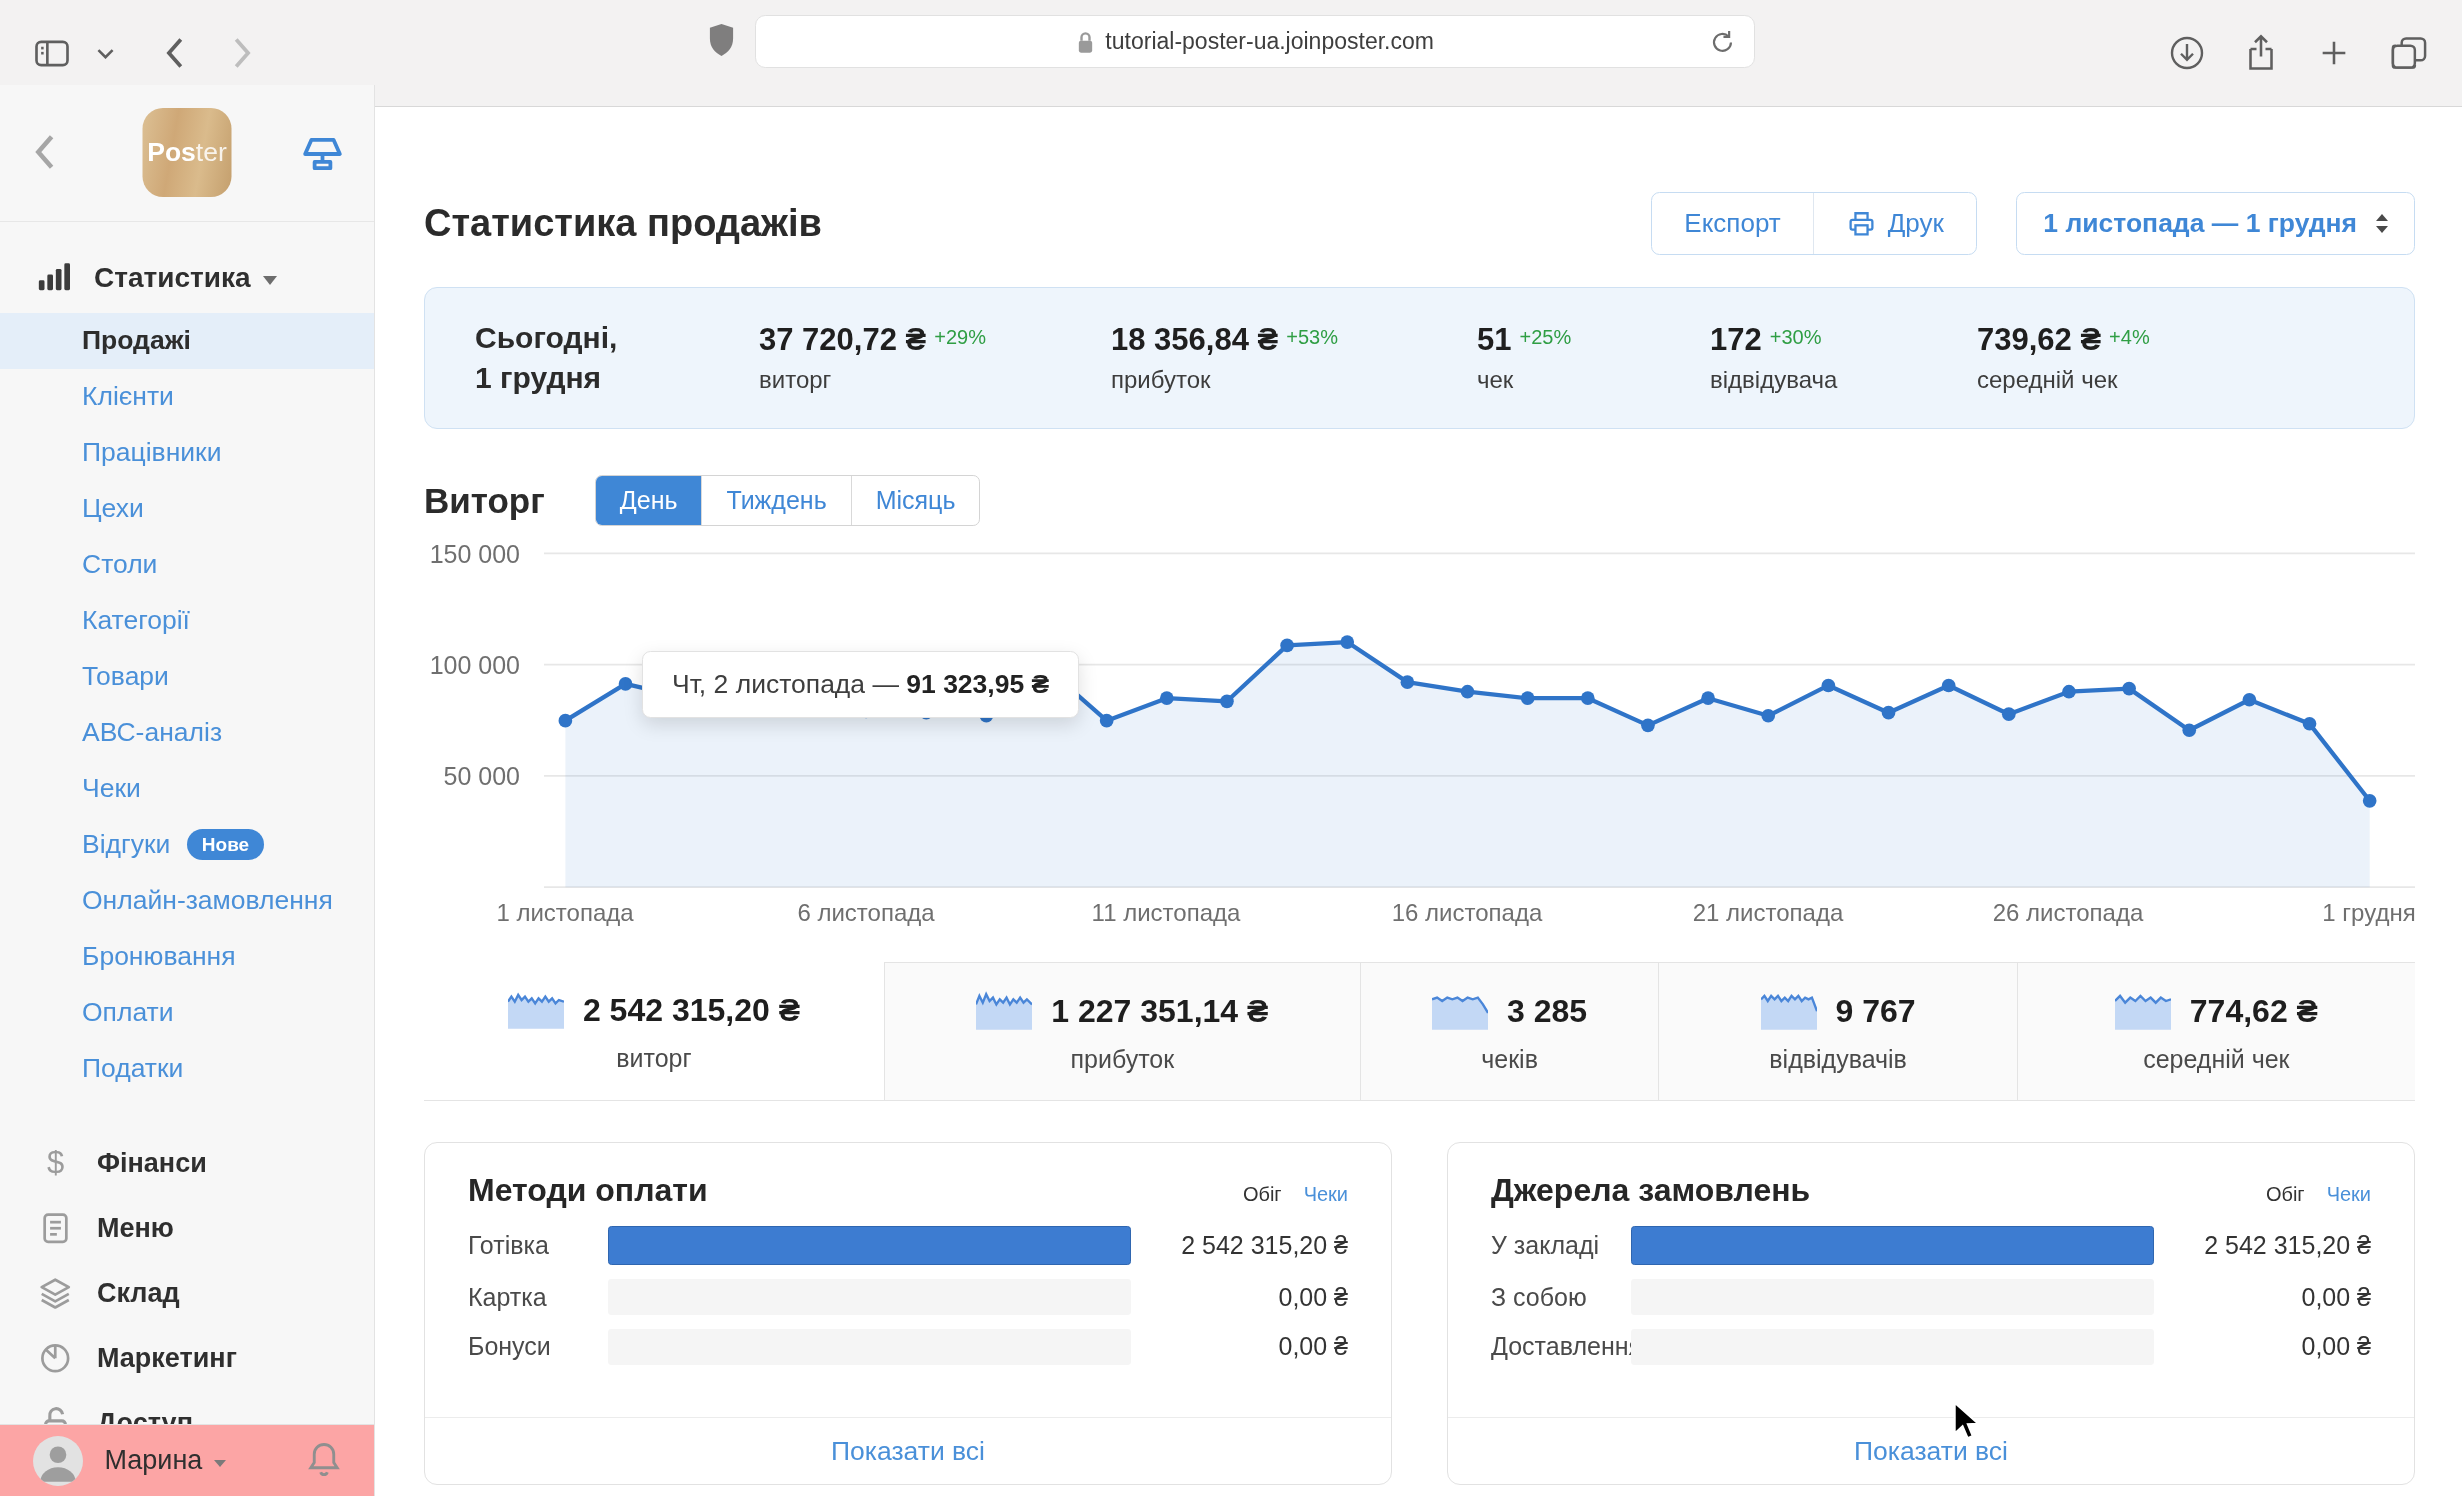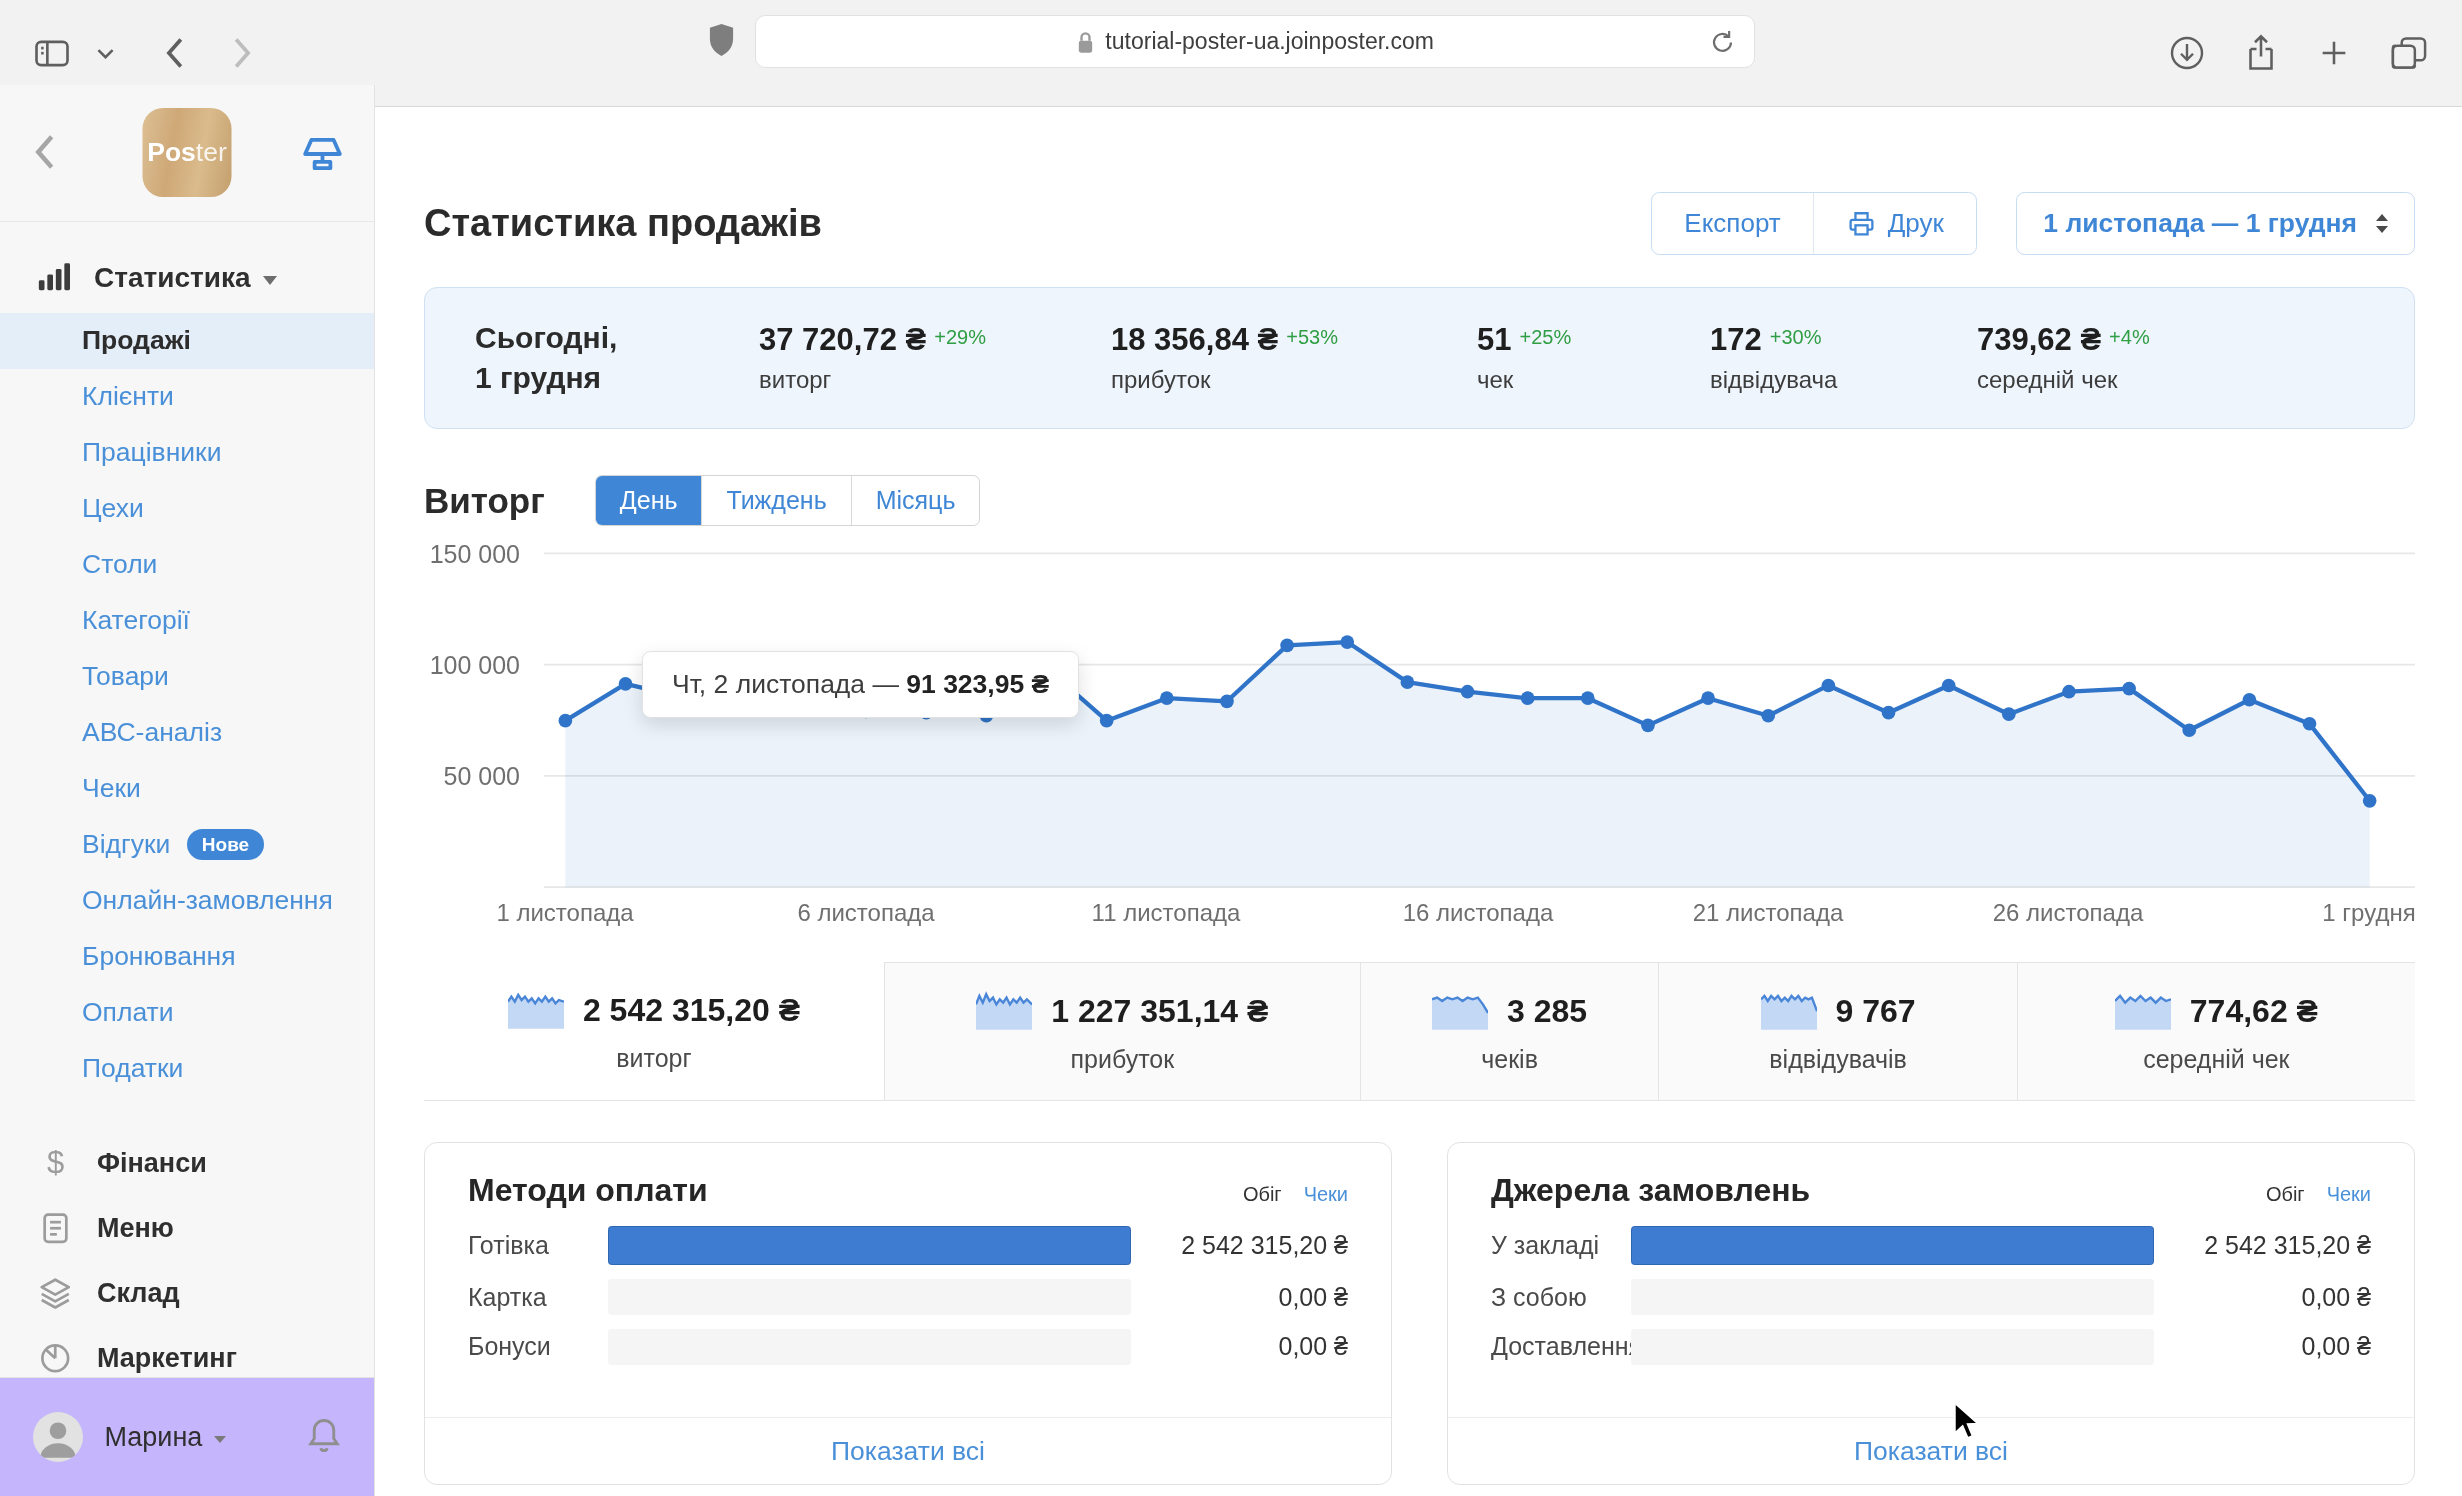--- a/index.html
+++ b/index.html
@@ -44,21 +44,21 @@
   .nav-item { display:flex; align-items:center; height:56px; padding-left:82px;
     font-size:26.5px; color:#4a90d9; cursor:pointer; }
   .nav-item.active { background:#e4eef9; color:#2d2d2d; font-weight:700; }
   .badge { margin-left:17px; background:#3f87d6; color:#fff; font-size:19px; font-weight:700;
     padding:4.3px 14.5px; border-radius:854px; }
   .side-sections { margin-top:34px; }
   .side-section { display:flex; align-items:center; height:65px; padding-left:36px;
     font-size:27px; font-weight:600; color:#2f2f2f; cursor:pointer; }
   .side-section .s-ic { width:39px; margin-right:22px; color:#9c9c9c; display:flex; justify-content:center; }
   .dollar { font-size:31px; color:#9c9c9c; font-weight:400; }
-  .user-bar { position:absolute; bottom:0; left:0; right:0; height:119px; background:#c4b5fd;
+  .user-bar { position:absolute; bottom:0; left:0; right:0; height:72px; background:#fca5a5;
     border-top:0.9px solid #e3e3e3; display:flex; align-items:center; padding:0 32.5px; }
   .avatar { width:50px; height:50px; border-radius:50%; background:#e2e2e2; overflow:hidden;
     display:flex; align-items:center; justify-content:center; color:#9e9e9e; }
   .user-name { margin-left:22px; font-size:27px; color:#2f2f2f; }
   .user-caret { width:0; height:0; border-left:6.8px solid transparent; border-right:6.8px solid transparent;
     border-top:7.7px solid #7a7a7a; margin-left:12px; margin-top:5.1px; }
   .bell { margin-left:auto; color:#8f8f8f; }
 
   
   .main { flex:1; position:relative; padding:0 47px 0 49px; overflow:hidden; }
@@ -474,21 +474,21 @@
           <circle cx="1994.3333333333333" cy="183.07999999999998" r="8" class="dot"></circle>
           <circle cx="2064.666666666667" cy="211.16" r="8" class="dot"></circle>
           <circle cx="2135" cy="301.12" r="8" class="dot"></circle>
         </svg>
       <div class="chart-tooltip">
         <span>Чт, 2 листопада — </span><b>91 323,95 ₴</b>
       </div>
     <div class="x-label" style="left: 141px;">1 листопада</div>
         <div class="x-label" style="left: 442px;">6 листопада</div>
         <div class="x-label" style="left: 742px;">11 листопада</div>
-        <div class="x-label" style="left: 1043px; margin-left: 11px;">16 листопада</div>
+        <div class="x-label" style="left: 1043px;">16 листопада</div>
         <div class="x-label" style="left: 1344px;">21 листопада</div>
         <div class="x-label" style="left: 1644px;">26 листопада</div>
         <div class="x-label" style="left: 1945px;">1 грудня</div>
       </div>
 
     <div class="totals">
       <div class="total-cell">
         <div class="cell-row">
           <span><svg width="56" height="41" viewBox="0 0 33 24">
                 <path d="M0,8 L2,5 4,8 6,4 8,7 10,5 12,8 14,6 16,9 18,6 20,8 22,5 24,8 26,6 28,9 30,7 33,8 V24 H0 Z" fill="#c3d8f5"></path>

